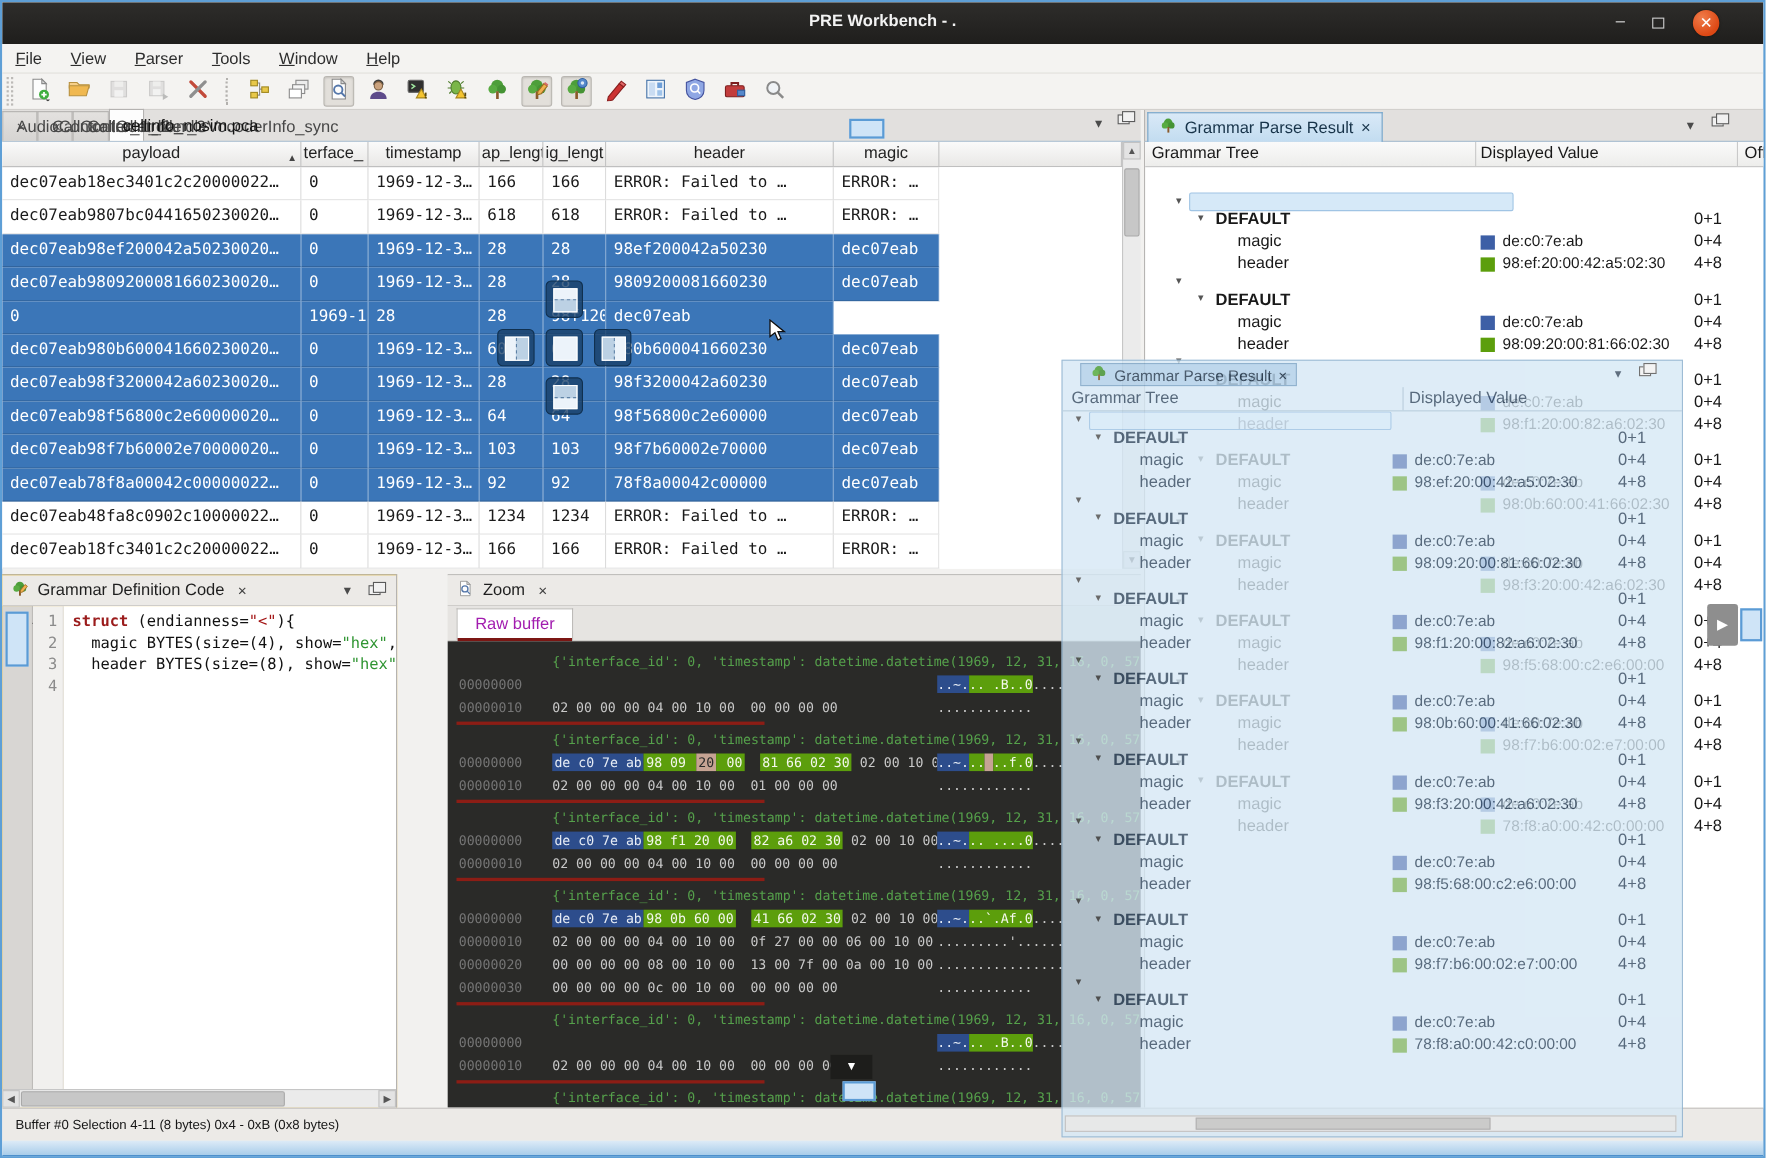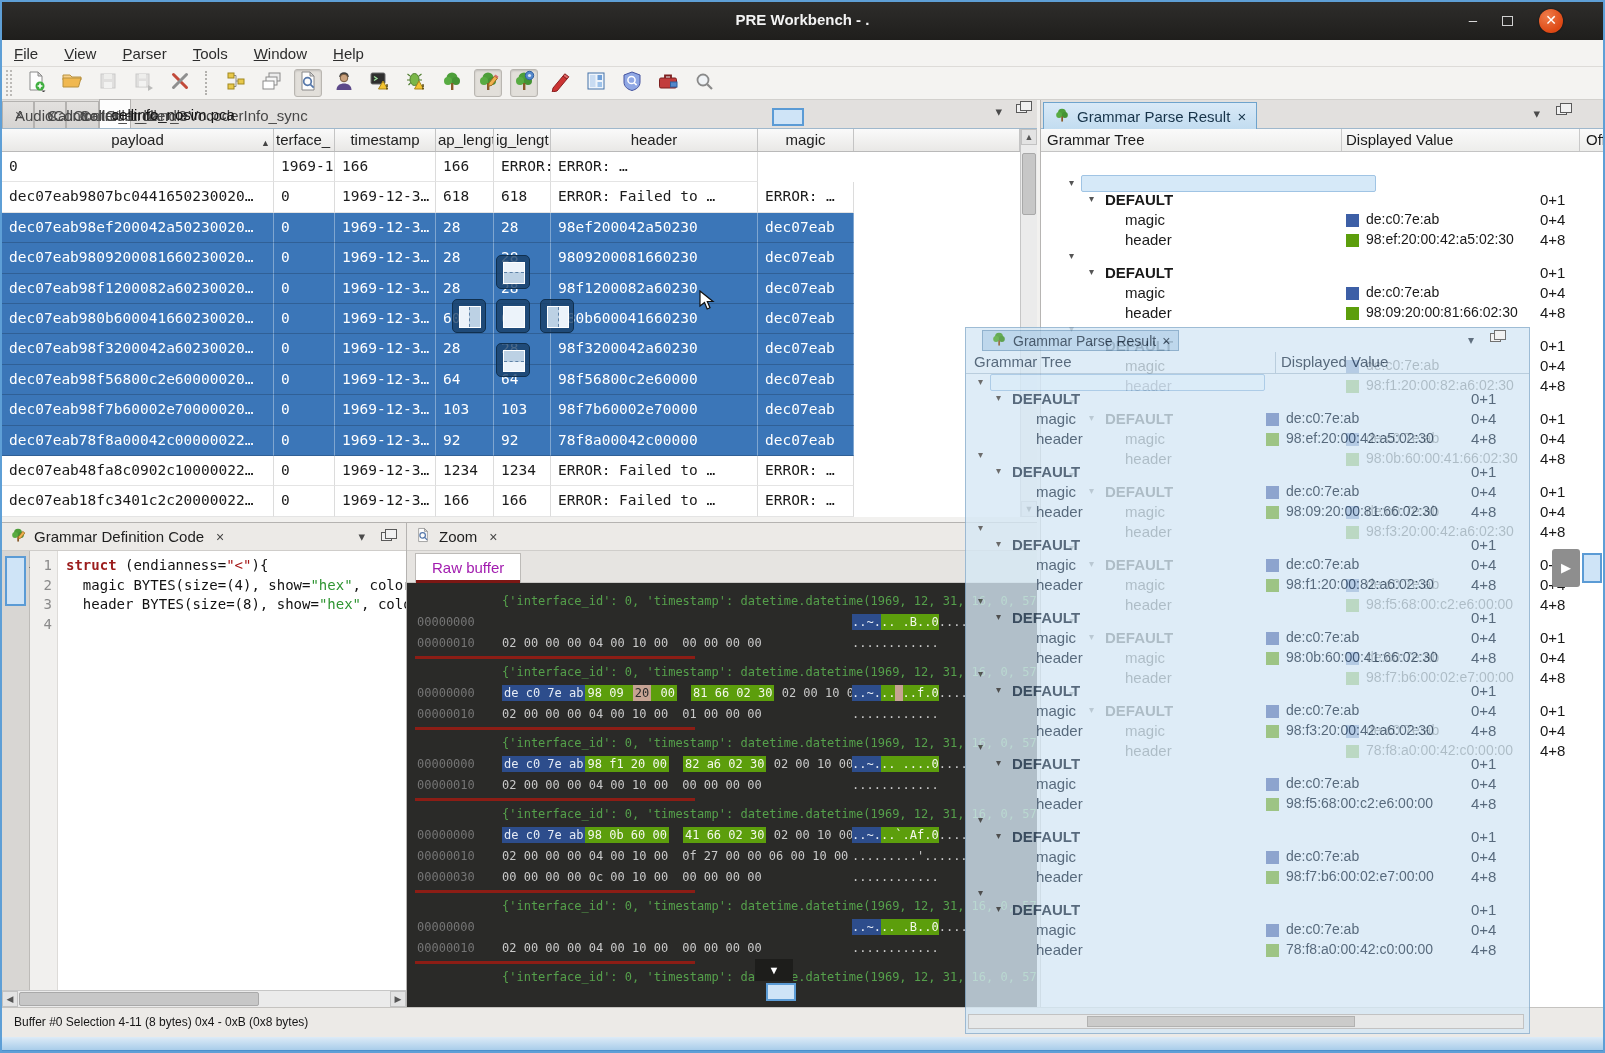--- a/index.html
+++ b/index.html
@@ -92,21 +92,21 @@
   .colsep { position:absolute; top:0; bottom:0; width:1px; background:#c9c9c9; }
   #gp-body { position:relative; width:100%; height:854px; }
   .trow { position:absolute; left:0; width:100%; }
   .tarrow { position:absolute; font-size:10px; color:#555; top:2px; }
   .tlabel { position:absolute; white-space:nowrap; }
   .sw { position:absolute; width:13px; height:13px; top:3px; }
   .toff { position:absolute; white-space:nowrap; }
   .selbox { position:absolute; height:17px; background:#d6e9f8; border:1px solid #a0c4e4; border-radius:2px; top:-2px; }
 
   
-  #codepanel { position:absolute; left:0; top:520px; width:405px; height:485px; background:#eab308;
+  #codepanel { position:absolute; left:0; top:520px; width:359px; height:485px; background:#eab308;
     border-top:1px solid #b5b3b1; border-right:1px solid #b5b3b1; }
   .ptitle { position:relative; height:28px; background:#eceae7; border-bottom:1px solid #cfcdca;
     font-size:15px; color:#1e1e1e; display:flex; align-items:center; gap:8px; padding-left:8px; }
   .ptitle .pclose { color:#444; font-size:14px; margin-left:4px; }
   .ptitle .pctrl { position:absolute; display:flex; gap:16px; color:#4b4b4b; font-size:13px; align-items:center; }
   #code-strip { position:absolute; left:0; top:28px; width:28px; bottom:17px; background:#d8d6d3; border-right:1px solid #bdbbb8; }
   #code-viewport { position:absolute; left:3px; top:5px; width:21px; height:50px; background:#cfe4f7; border:2px solid #5b9bd5; }
   #code-collapse { position:absolute; left:27px; top:38px; font-size:10px; color:#222; }
   #code-gutter { position:absolute; left:28px; top:28px; width:28px; bottom:17px; background:#f1f0ee;
     border-right:1px solid #dddbd8; color:#8b8b8b; font-family:"DejaVu Sans Mono",monospace; font-size:14px;
@@ -398,20 +398,21 @@
         <div class="th left"><span>terface_</span></div>
         <div class="th"><span>timestamp</span></div>
         <div class="th left"><span>ap_lengt</span></div>
         <div class="th left"><span>ig_lengt</span></div>
         <div class="th"><span>header</span></div>
         <div class="th"><span>magic</span></div>
         <div class="th"></div>
       </div>
     <div id="tbody">
         <div class="tr">
+          <div class="td">dec07eab18ec3401c2c20000022…</div>
           <div class="td">0</div>
           <div class="td">1969-12-3…</div>
           <div class="td">166</div>
           <div class="td">166</div>
           <div class="td">ERROR: Failed to …</div>
           <div class="td">ERROR: …</div>
           <div class="td filler"></div>
         </div>
         <div class="tr">
           <div class="td">dec07eab9807bc0441650230020…</div>
@@ -437,21 +438,20 @@
           <div class="td">dec07eab9809200081660230020…</div>
           <div class="td">0</div>
           <div class="td">1969-12-3…</div>
           <div class="td">28</div>
           <div class="td">28</div>
           <div class="td">9809200081660230</div>
           <div class="td">dec07eab</div>
           <div class="td filler"></div>
         </div>
         <div class="tr sel">
-          <div class="td">dec07eab98f1200082a60230020…</div>
           <div class="td">0</div>
           <div class="td">1969-12-3…</div>
           <div class="td">28</div>
           <div class="td">28</div>
           <div class="td">98f1200082a60230</div>
           <div class="td">dec07eab</div>
           <div class="td filler"></div>
         </div>
         <div class="tr sel">
           <div class="td">dec07eab980b600041660230020…</div>
@@ -761,20 +761,21 @@
         <div class="hexrow"><span class="off">00000000</span><span class="bytes"><span class="hb">de c0 7e ab</span><span class="hg">98 09 </span><span class="ht">20</span><span class="hg"> 00</span><span class="hgap"></span><span class="hg">81 66 02 30</span><span class="hp"> 02 00 10 00</span></span><span class="ascii"><span class="hb">..~.</span><span class="hg">..</span><span class="ht"> </span><span class="hg">.</span><span class="hg">.f.0</span><span class="hp">....</span></span></div>
         <div class="hexrow"><span class="off">00000010</span><span class="bytes"><span class="hp">02 00 00 00 04 00 10 00</span><span class="hgap"></span><span class="hp">01 00 00 00</span></span><span class="ascii"><span class="hp">............</span></span></div>
         <div class="hexrule"></div>
         <div class="hexmeta">{'interface_id': 0, 'timestamp': datetime.datetime(1969, 12, 31, 16, 0, 57, 57245), 'cap_length': 28</div>
         <div class="hexrow"><span class="off">00000000</span><span class="bytes"><span class="hb">de c0 7e ab</span><span class="hg">98 f1 20 00</span><span class="hgap"></span><span class="hg">82 a6 02 30</span><span class="hp"> 02 00 10 00</span></span><span class="ascii"><span class="hb">..~.</span><span class="hg">.. .</span><span class="hg">...0</span><span class="hp">....</span></span></div>
         <div class="hexrow"><span class="off">00000010</span><span class="bytes"><span class="hp">02 00 00 00 04 00 10 00</span><span class="hgap"></span><span class="hp">00 00 00 00</span></span><span class="ascii"><span class="hp">............</span></span></div>
         <div class="hexrule"></div>
         <div class="hexmeta">{'interface_id': 0, 'timestamp': datetime.datetime(1969, 12, 31, 16, 0, 57, 57246), 'cap_length': 60</div>
         <div class="hexrow"><span class="off">00000000</span><span class="bytes"><span class="hb">de c0 7e ab</span><span class="hg">98 0b 60 00</span><span class="hgap"></span><span class="hg">41 66 02 30</span><span class="hp"> 02 00 10 00</span></span><span class="ascii"><span class="hb">..~.</span><span class="hg">..`.</span><span class="hg">Af.0</span><span class="hp">....</span></span></div>
         <div class="hexrow"><span class="off">00000010</span><span class="bytes"><span class="hp">02 00 00 00 04 00 10 00</span><span class="hgap"></span><span class="hp">0f 27 00 00 06 00 10 00</span></span><span class="ascii"><span class="hp">.........'......</span></span></div>
+        <div class="hexrow"><span class="off">00000020</span><span class="bytes"><span class="hp">00 00 00 00 08 00 10 00</span><span class="hgap"></span><span class="hp">13 00 7f 00 0a 00 10 00</span></span><span class="ascii"><span class="hp">................</span></span></div>
         <div class="hexrow"><span class="off">00000030</span><span class="bytes"><span class="hp">00 00 00 00 0c 00 10 00</span><span class="hgap"></span><span class="hp">00 00 00 00</span></span><span class="ascii"><span class="hp">............</span></span></div>
         <div class="hexrule"></div>
         <div class="hexmeta">{'interface_id': 0, 'timestamp': datetime.datetime(1969, 12, 31, 16, 0, 57, 57259), 'cap_length': 28</div>
         <div class="hexrow"><span class="off">00000000</span><span class="ascii"><span class="hb">..~.</span><span class="hg">.. .</span><span class="hg">B..0</span><span class="hp">....</span></span></div>
         <div class="hexrow"><span class="off">00000010</span><span class="bytes"><span class="hp">02 00 00 00 04 00 10 00</span><span class="hgap"></span><span class="hp">00 00 00 00</span></span><span class="ascii"><span class="hp">............</span></span></div>
         <div class="hexrule"></div>
         <div class="hexmeta">{'interface_id': 0, 'timestamp': datetime.datetime(1969, 12, 31, 16, 0, 57, 57763), 'cap_length': 64</div>
       </div>
   </div>
 

